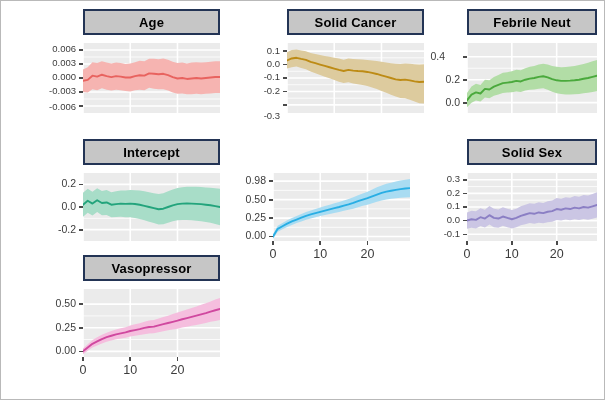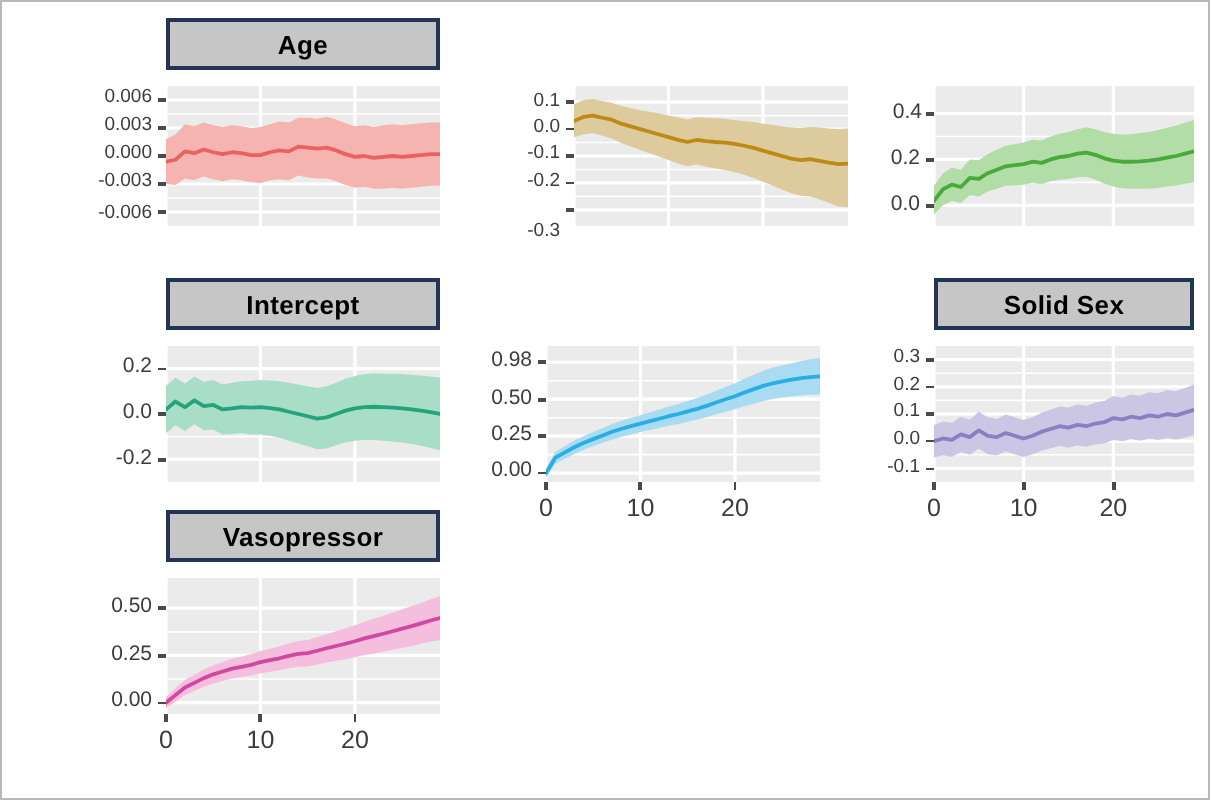--- a/index.html
+++ b/index.html
@@ -84,20 +84,21 @@
     <div class="ylab" style="font-size: 9.5px; width: 60px; left: 15px; top: 43.49px;">0.006</div>
     <div class="tickmark" style="left: 78px; top: 48.3px; width: 4px; height: 1.6px;"></div>
     <div class="ylab" style="font-size: 9.5px; width: 60px; left: 15px; top: 57.49px;">0.003</div>
     <div class="tickmark" style="left: 78px; top: 62.3px; width: 4px; height: 1.6px;"></div>
     <div class="ylab" style="font-size: 9.5px; width: 60px; left: 15px; top: 71.49px;">0.000</div>
     <div class="tickmark" style="left: 78px; top: 76.3px; width: 4px; height: 1.6px;"></div>
     <div class="ylab" style="font-size: 9.5px; width: 60px; left: 15px; top: 85.49px;">-0.003</div>
     <div class="tickmark" style="left: 78px; top: 90.3px; width: 4px; height: 1.6px;"></div>
     <div class="ylab" style="font-size: 9.5px; width: 60px; left: 15px; top: 101px;">-0.006</div>
     <div class="tickmark" style="left: 78px; top: 104.3px; width: 4px; height: 1.6px;"></div>
+    <div class="panel-title" style="left: 286px; top: 8px; width: 137px; height: 26px; font-size: 13px;">Solid Cancer</div>
     <div class="plot-wrap" style="left: 286px; top: 42px;">
       <svg width="137" height="70">
         <rect x="0" y="0" width="137" height="70" fill="#ebebeb"></rect>
         <line x1="0" y1="8.076923076923087" x2="137" y2="8.076923076923087" stroke="#ffffff" stroke-width="1.6"></line>
         <line x1="0" y1="21.53846153846154" x2="137" y2="21.53846153846154" stroke="#ffffff" stroke-width="1.6"></line>
         <line x1="0" y1="35" x2="137" y2="35" stroke="#ffffff" stroke-width="1.6"></line>
         <line x1="0" y1="48.46153846153847" x2="137" y2="48.46153846153847" stroke="#ffffff" stroke-width="1.6"></line>
         <line x1="0" y1="61.92307692307692" x2="137" y2="61.92307692307692" stroke="#ffffff" stroke-width="1.6"></line>
         <line x1="0" y1="14.807692307692307" x2="137" y2="14.807692307692307" stroke="#ffffff" stroke-width="0.8"></line>
         <line x1="0" y1="28.269230769230766" x2="137" y2="28.269230769230766" stroke="#ffffff" stroke-width="0.8"></line>
@@ -113,36 +114,37 @@
     <div class="ylab" style="font-size: 9.5px; width: 60px; left: 219px; top: 44.5669px;">0.1</div>
     <div class="tickmark" style="left: 282px; top: 49.3769px; width: 4px; height: 1.6px;"></div>
     <div class="ylab" style="font-size: 9.5px; width: 60px; left: 219px; top: 58.0285px;">0.0</div>
     <div class="tickmark" style="left: 282px; top: 62.8385px; width: 4px; height: 1.6px;"></div>
     <div class="ylab" style="font-size: 9.5px; width: 60px; left: 219px; top: 71.49px;">-0.1</div>
     <div class="tickmark" style="left: 282px; top: 76.3px; width: 4px; height: 1.6px;"></div>
     <div class="ylab" style="font-size: 9.5px; width: 60px; left: 219px; top: 84.9515px;">-0.2</div>
     <div class="tickmark" style="left: 282px; top: 89.7615px; width: 4px; height: 1.6px;"></div>
     <div class="ylab" style="font-size: 9.5px; width: 60px; left: 219px; top: 110px;">-0.3</div>
     <div class="tickmark" style="left: 282px; top: 103.223px; width: 4px; height: 1.6px;"></div>
+    <div class="panel-title" style="left: 466px; top: 8px; width: 130px; height: 26px; font-size: 13px;">Febrile Neut</div>
     <div class="plot-wrap" style="left: 466px; top: 42px;">
       <svg width="130" height="70">
         <rect x="0" y="0" width="130" height="70" fill="#ebebeb"></rect>
         <line x1="0" y1="13.770491803278688" x2="130" y2="13.770491803278688" stroke="#ffffff" stroke-width="1.6"></line>
         <line x1="0" y1="36.72131147540983" x2="130" y2="36.72131147540983" stroke="#ffffff" stroke-width="1.6"></line>
         <line x1="0" y1="59.67213114754098" x2="130" y2="59.67213114754098" stroke="#ffffff" stroke-width="1.6"></line>
         <line x1="0" y1="25.24590163934426" x2="130" y2="25.24590163934426" stroke="#ffffff" stroke-width="0.8"></line>
         <line x1="0" y1="48.19672131147541" x2="130" y2="48.19672131147541" stroke="#ffffff" stroke-width="0.8"></line>
         <line x1="0" y1="0" x2="0" y2="70" stroke="#ffffff" stroke-width="1.6"></line>
         <line x1="44.827586206896555" y1="0" x2="44.827586206896555" y2="70" stroke="#ffffff" stroke-width="1.6"></line>
         <line x1="89.65517241379311" y1="0" x2="89.65517241379311" y2="70" stroke="#ffffff" stroke-width="1.6"></line>
         <path d="M0.00,49.92 L4.48,43.61 L8.97,40.74 L13.45,41.89 L17.93,36.72 L22.41,37.18 L26.90,33.97 L31.38,31.90 L35.86,29.84 L40.34,29.15 L44.83,28.23 L49.31,26.85 L53.79,27.31 L58.28,25.25 L62.76,23.87 L67.24,22.95 L71.72,21.57 L76.21,20.66 L80.69,21.57 L85.17,22.95 L89.66,23.87 L94.14,24.33 L98.62,24.10 L103.10,23.52 L107.59,22.95 L112.07,22.03 L116.55,20.89 L121.03,19.74 L125.52,18.36 L130.00,16.98 L130.00,48.20 L125.52,48.89 L121.03,49.80 L116.55,50.26 L112.07,50.95 L107.59,51.30 L103.10,51.41 L98.62,51.41 L94.14,51.07 L89.66,50.26 L85.17,48.77 L80.69,46.82 L76.21,45.33 L71.72,45.67 L67.24,46.48 L62.76,46.82 L58.28,47.62 L53.79,49.11 L49.31,48.43 L44.83,49.34 L40.34,49.57 L35.86,49.92 L31.38,51.41 L26.90,52.79 L22.41,55.31 L17.93,54.51 L13.45,58.52 L8.97,57.38 L4.48,59.67 L0.00,64.26 Z" fill="#b2dda6"></path>
         <path d="M0.00,57.38 L4.48,51.64 L8.97,49.34 L13.45,50.49 L17.93,45.90 L22.41,46.48 L26.90,43.61 L31.38,41.89 L35.86,40.16 L40.34,39.59 L44.83,39.02 L49.31,37.87 L53.79,38.44 L58.28,36.72 L62.76,35.57 L67.24,35.00 L71.72,33.85 L76.21,33.28 L80.69,34.43 L85.17,36.15 L89.66,37.30 L94.14,37.87 L98.62,37.87 L103.10,37.64 L107.59,37.30 L112.07,36.72 L116.55,35.80 L121.03,35.00 L125.52,33.85 L130.00,32.70" fill="none" stroke="#4aa93c" stroke-width="1.9" stroke-linejoin="round" stroke-linecap="round"></path>
       </svg>
     </div>
-    <div class="ylab" style="font-size: 10.5px; width: 60px; left: 400px; top: 49.6805px;">0.4</div>
+    <div class="ylab" style="font-size: 10.5px; width: 60px; left: 384px; top: 49.6805px;">0.4</div>
     <div class="tickmark" style="left: 462px; top: 55.0705px; width: 4px; height: 1.6px;"></div>
     <div class="ylab" style="font-size: 10.5px; width: 60px; left: 399px; top: 72.6313px;">0.2</div>
     <div class="tickmark" style="left: 462px; top: 78.0213px; width: 4px; height: 1.6px;"></div>
     <div class="ylab" style="font-size: 10.5px; width: 60px; left: 399px; top: 95.5821px;">0.0</div>
     <div class="tickmark" style="left: 462px; top: 100.972px; width: 4px; height: 1.6px;"></div>
     <div class="panel-title" style="left: 82px; top: 138px; width: 137px; height: 26px; font-size: 13px;">Intercept</div>
     <div class="plot-wrap" style="left: 82px; top: 172px;">
       <svg width="137" height="68">
         <rect x="0" y="0" width="137" height="68" fill="#ebebeb"></rect>
         <line x1="0" y1="11.333333333333329" x2="137" y2="11.333333333333329" stroke="#ffffff" stroke-width="1.6"></line>

